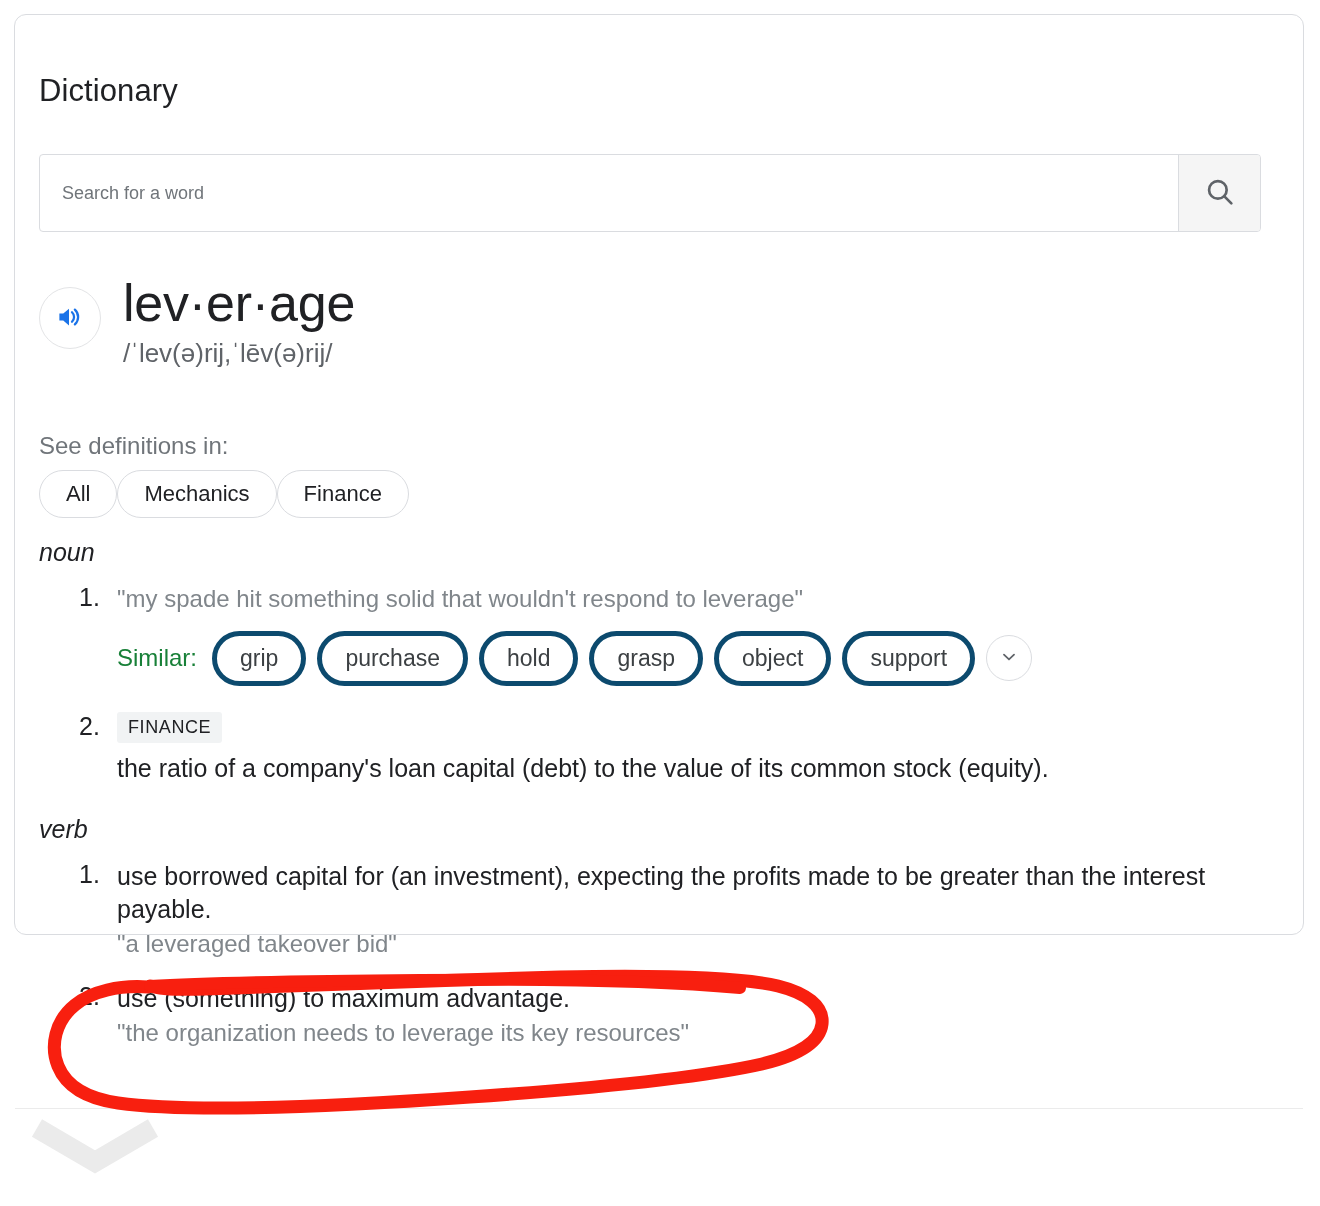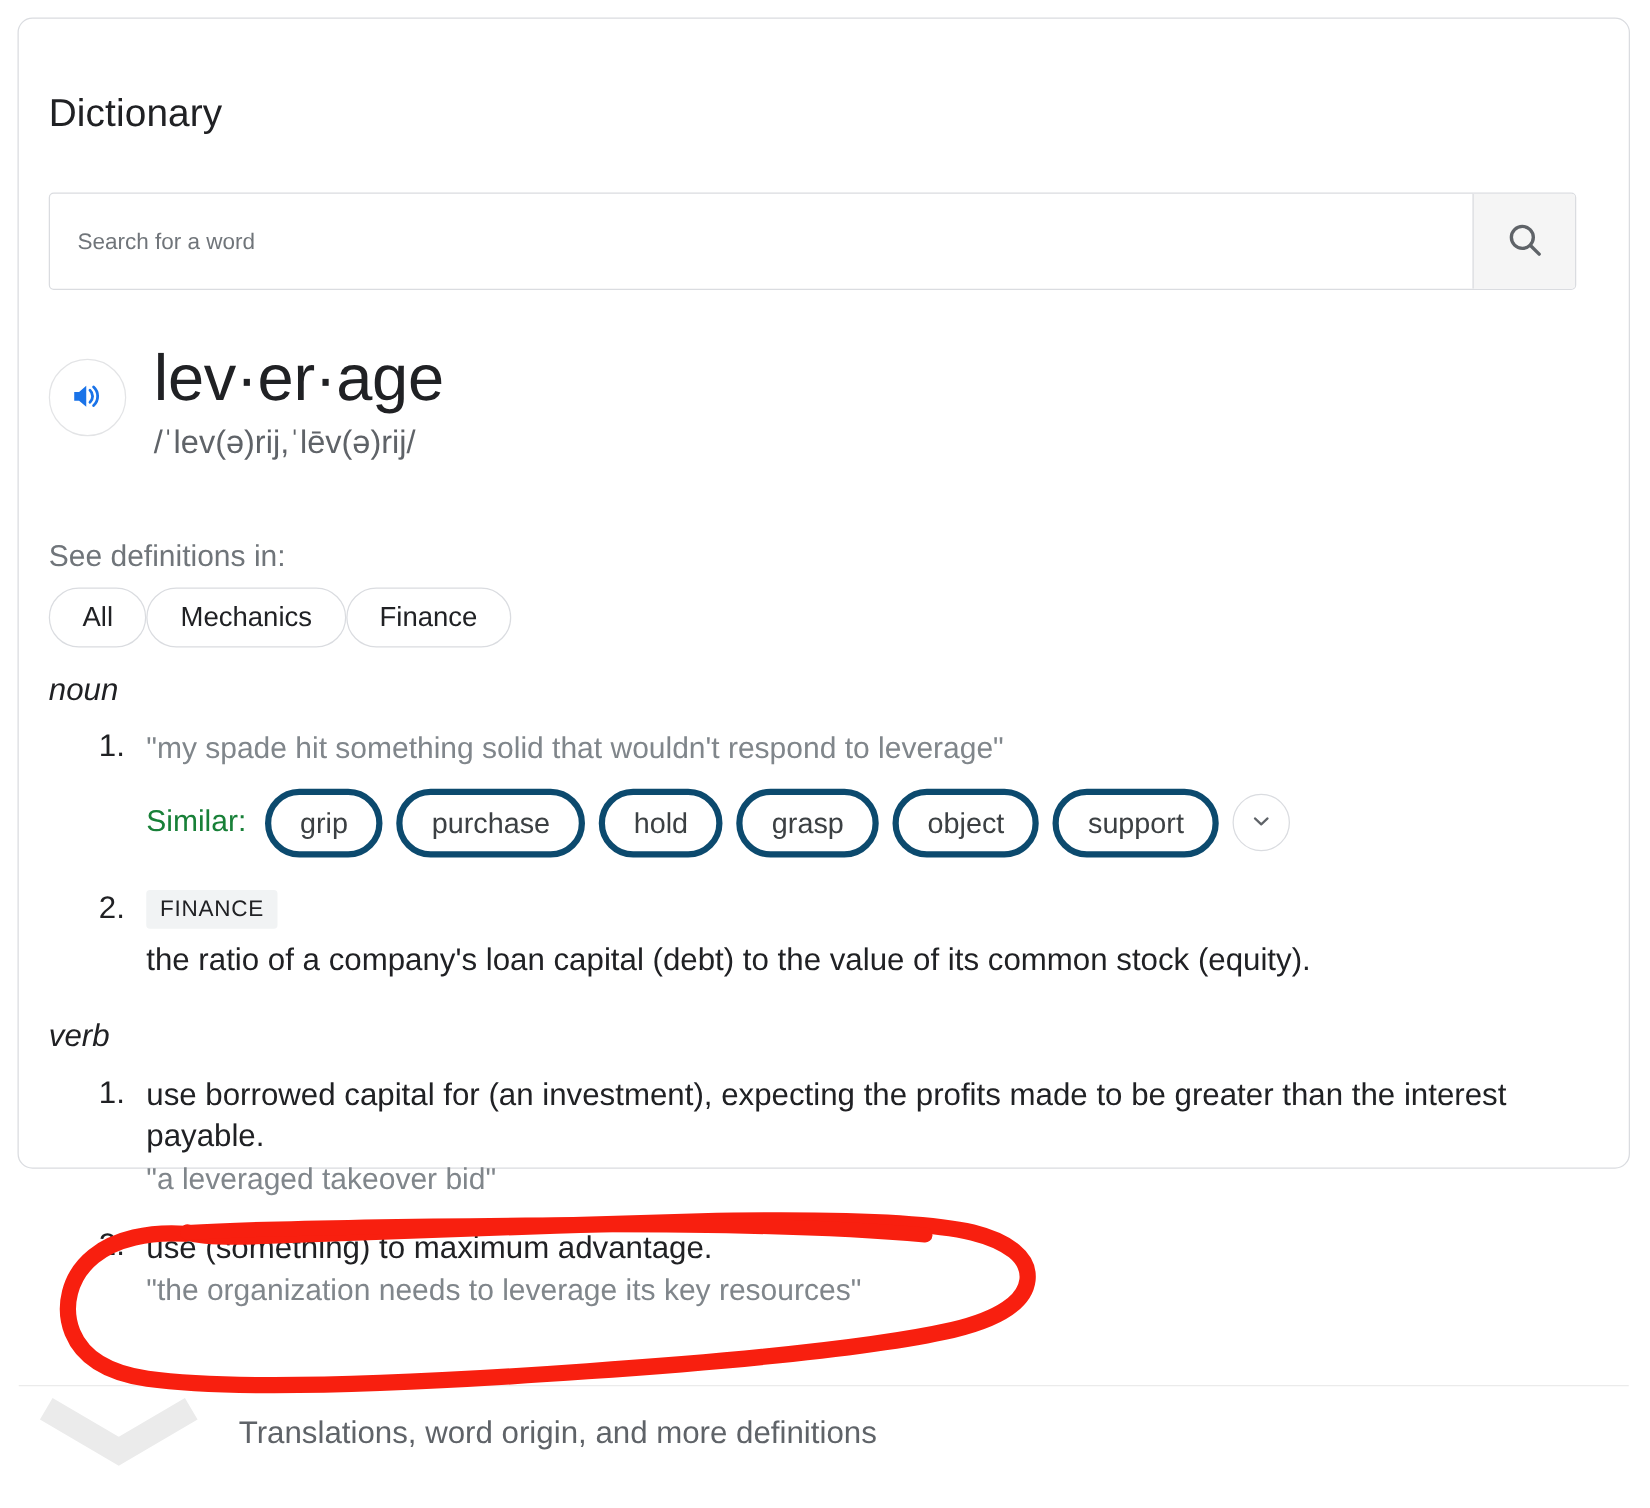--- a/index.html
+++ b/index.html
@@ -372,21 +372,20 @@
       </ul>
     </div>
 
     <div class="footer-divider"></div>
     <div class="footer">
       <span class="footer-chevron">
         <svg width="140" height="62" viewBox="0 0 140 62" fill="none" aria-hidden="true">
           <path d="M12 14 L70 48 L128 14" stroke="#ebebeb" stroke-width="20" stroke-linecap="butt" stroke-linejoin="miter" fill="none"></path>
         </svg>
       </span>
-      <span class="footer-text">Translations, word origin, and more definitions</span>
     </div>
 
   </div>
 </div>
 
 <svg class="annotation" viewBox="0 0 1320 1206" xmlns="http://www.w3.org/2000/svg">
   <path d="M148 987
            C 120 985, 92 991, 75 1005
            C 55 1021, 50 1046, 58 1066
            C 67 1088, 90 1099, 118 1103

